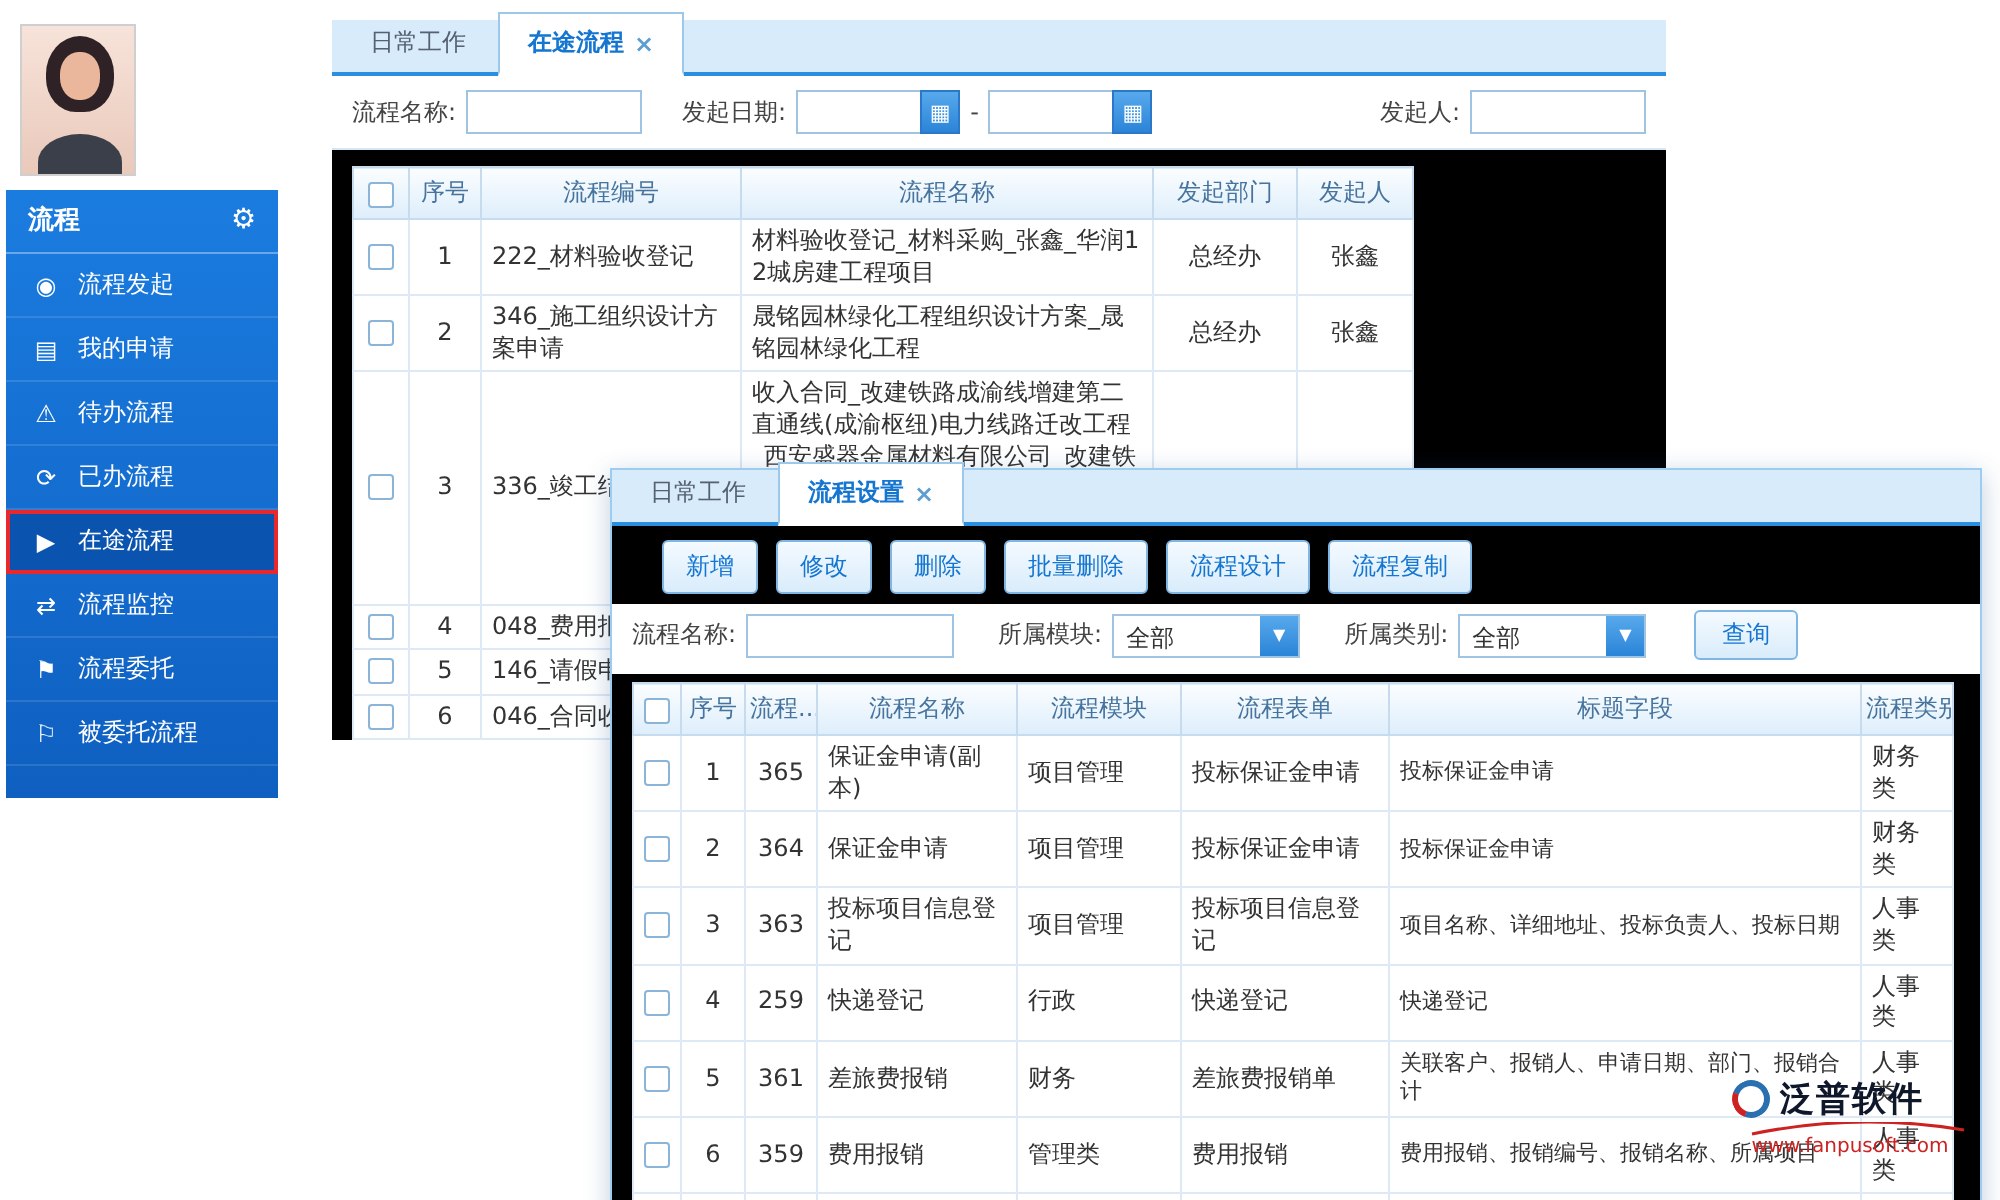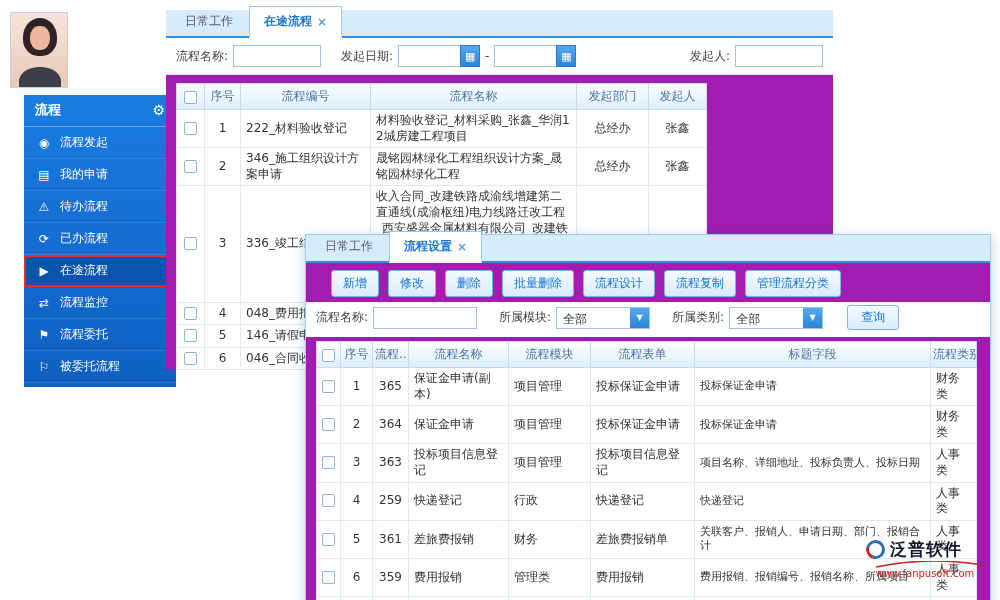--- a/index.html
+++ b/index.html
@@ -12,28 +12,28 @@
   
   .profile { position:absolute; left:10px; top:8px; width:154px; height:84px; display:flex; gap:9px; align-items:center; }
   .avatar { position:relative; width:58px; height:76px; background:linear-gradient(#f7e3da,#e9c9ba); border:1px solid #cfcfcf; overflow:hidden; flex:none; }
   .avatar .hair { position:absolute; top:5px; left:12px; width:34px; height:38px; background:#2e2226; border-radius:50% 50% 44% 44%; }
   .avatar .face { position:absolute; top:13px; left:19px; width:20px; height:24px; background:#eab79c; border-radius:46%; }
   .avatar .torso { position:absolute; bottom:-8px; left:8px; width:42px; height:28px; background:#3a3f4a; border-radius:50% 50% 0 0; }
   .pf-lines { display:flex; flex-direction:column; gap:9px; }
   .pf-name { color:#e03a3a; }
   .pf-dim { color:#555; }
   
-  .sidebar { position:absolute; left:24px; top:95px; width:152px; background:linear-gradient(180deg,#1b7ce0,#0e5fc0); color:#fff; padding-bottom:4px; }
+  .sidebar { position:absolute; left:3px; top:95px; width:136px; background:linear-gradient(180deg,#1b7ce0,#0e5fc0); color:#fff; padding-bottom:16px; }
   .sb-head { display:flex; justify-content:space-between; align-items:center; padding:6px 11px 7px; font-weight:bold; font-size:13px; border-bottom:1px solid rgba(255,255,255,.35); }
   .sb-head .gear { cursor:pointer; font-size:14px; }
   .sb-item { display:flex; align-items:center; gap:9px; padding:7px 13px; cursor:pointer; border-bottom:1px solid rgba(255,255,255,.12); }
   .sb-item .ic { width:14px; text-align:center; font-size:12px; flex:none; }
   .sb-item.active { background:#0a53ae; outline:2px solid #e8282c; outline-offset:-2px; }
   
-  .win { position:absolute; background:#a21caf; }
+  .win { position:absolute; background:#000000; }
   #back-win { left:166px; top:10px; width:667px; z-index:1; }
   #front-win { left:305px; top:234px; width:686px; min-height:352px; z-index:2; border:1px solid #9ccdf0; box-shadow:0 3px 12px rgba(30,80,140,.28); }
   
   .tabstrip { display:flex; align-items:flex-end; height:28px; background:#d7ebfa; border-bottom:2px solid #2b8fe0; padding-left:5px; gap:2px; }
   .tab { padding:6px 14px; color:#556070; cursor:pointer; display:flex; align-items:center; gap:5px; white-space:nowrap; }
   .tab.active { background:#fff; color:#1576d2; font-weight:bold; border:1px solid #9cc8ec; border-bottom:2px solid #fff; margin-bottom:-2px; }
   .tab .x { color:#5f9ed0; font-size:12px; line-height:1; cursor:pointer; }
   
   .filterbar { display:flex; align-items:center; padding:7px 10px; gap:5px; border-bottom:1px solid #d5e7f5; background:#fff; }
   .flabel { color:#444; white-space:nowrap; }
@@ -236,21 +236,20 @@
     </div>
   </div>
 
   <div class="toolbar">
     <button class="tbtn">新增</button>
     <button class="tbtn">修改</button>
     <button class="tbtn">删除</button>
     <button class="tbtn">批量删除</button>
     <button class="tbtn">流程设计</button>
     <button class="tbtn">流程复制</button>
-    <button class="tbtn">管理流程分类</button>
   </div>
 
   <div class="filterbar" style="border-bottom:none;padding-top:3px;">
     <span class="flabel">流程名称:</span>
     <input class="ipt w104" value="" style="">
     <span style="width:12px"></span>
     <span class="flabel">所属模块:</span>
     <span class="selectbox">
       <span class="val">全部</span>
       <span class="arr">▼</span>

